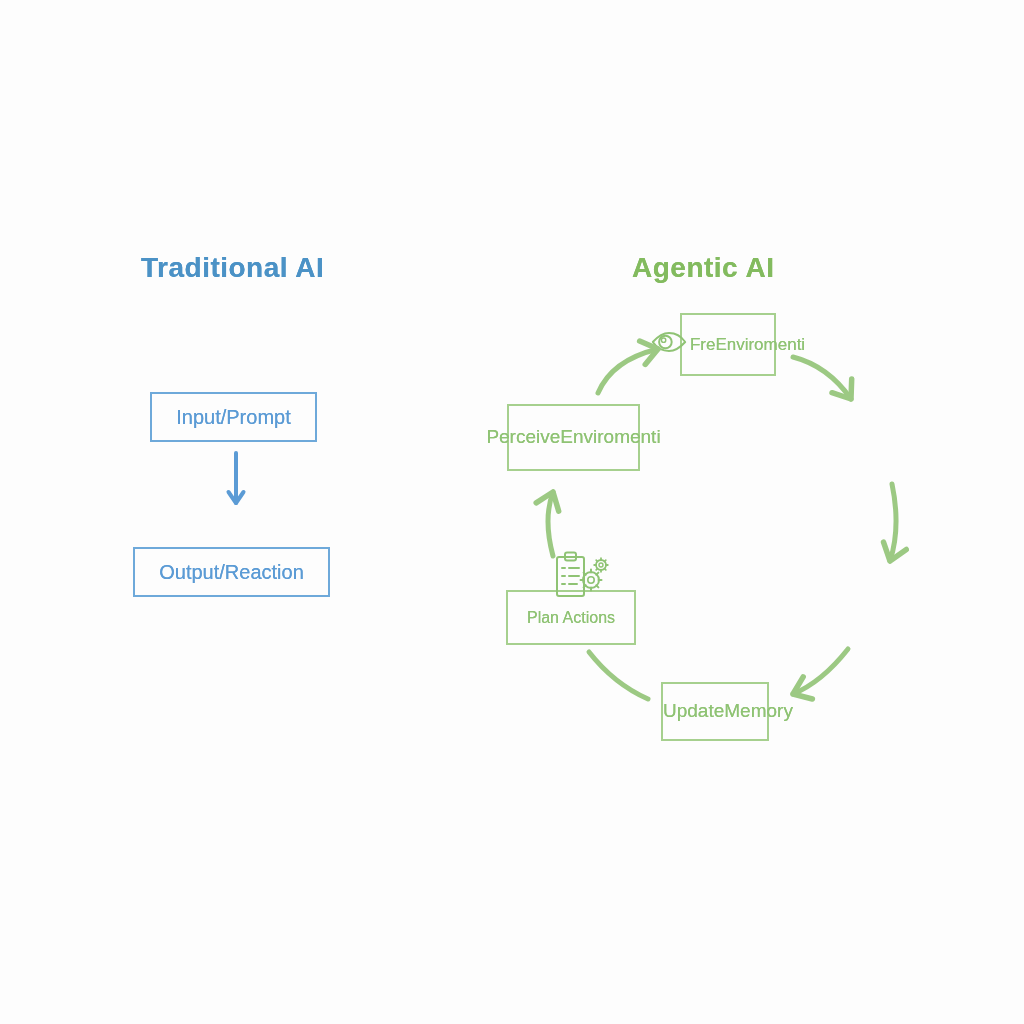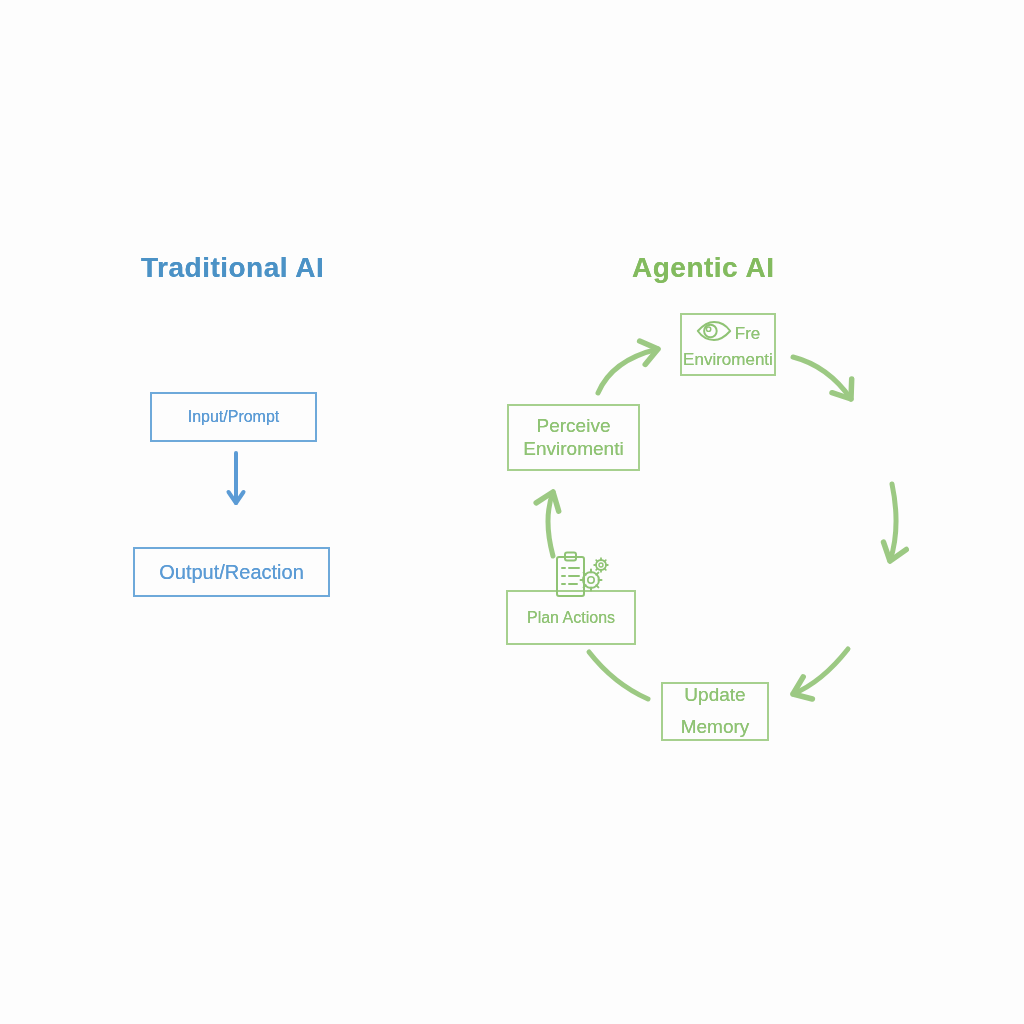--- a/index.html
+++ b/index.html
@@ -24,23 +24,23 @@
   }
   .title.blue{color:var(--blue-title);}
   .title.green{color:var(--green-title);}
   .box{
     position:absolute;display:flex;align-items:center;justify-content:center;
     background:var(--bg);box-sizing:border-box;text-align:center;
     text-shadow:0 0 .4px currentColor;
   }
   .box.blue{border:2px solid var(--blue-border);color:var(--blue-text);}
   .box.green{border:2px solid var(--green-border);color:var(--green-text);}
-  .col{flex-direction:column;}
+  .col{flex-direction:row;}
   .iconrow{display:flex;align-items:center;justify-content:center;gap:3px;}
-  #box-input{left:150px;top:392px;width:167px;height:50px;font-size:16px;}
+  #box-input{left:150px;top:392px;width:167px;height:50px;font-size:20px;}
   #box-output{left:133px;top:547px;width:197px;height:50px;font-size:20px;text-align:center;}
   #box-env{left:680px;top:313px;width:96px;height:63px;font-size:17px;line-height:1.25;}
   #box-perceive{left:507px;top:404px;width:133px;height:67px;font-size:19px;line-height:1.2;}
   #box-reason{left:796px;top:417px;width:133px;height:55px;font-size:21px;gap:8px;}
   #box-execute{left:797px;top:583px;width:136px;height:56px;font-size:21px;gap:6px;}
   #box-update{left:661px;top:682px;width:108px;height:59px;font-size:19px;line-height:1.2;justify-content:space-between;}
   #box-plan{left:506px;top:590px;width:130px;height:55px;font-size:16px;}
   #title-trad{left:141px;top:252px;}
   #title-agentic{left:632px;top:252px;}
   #plan-icon{position:absolute;left:549px;top:550px;z-index:2;}

